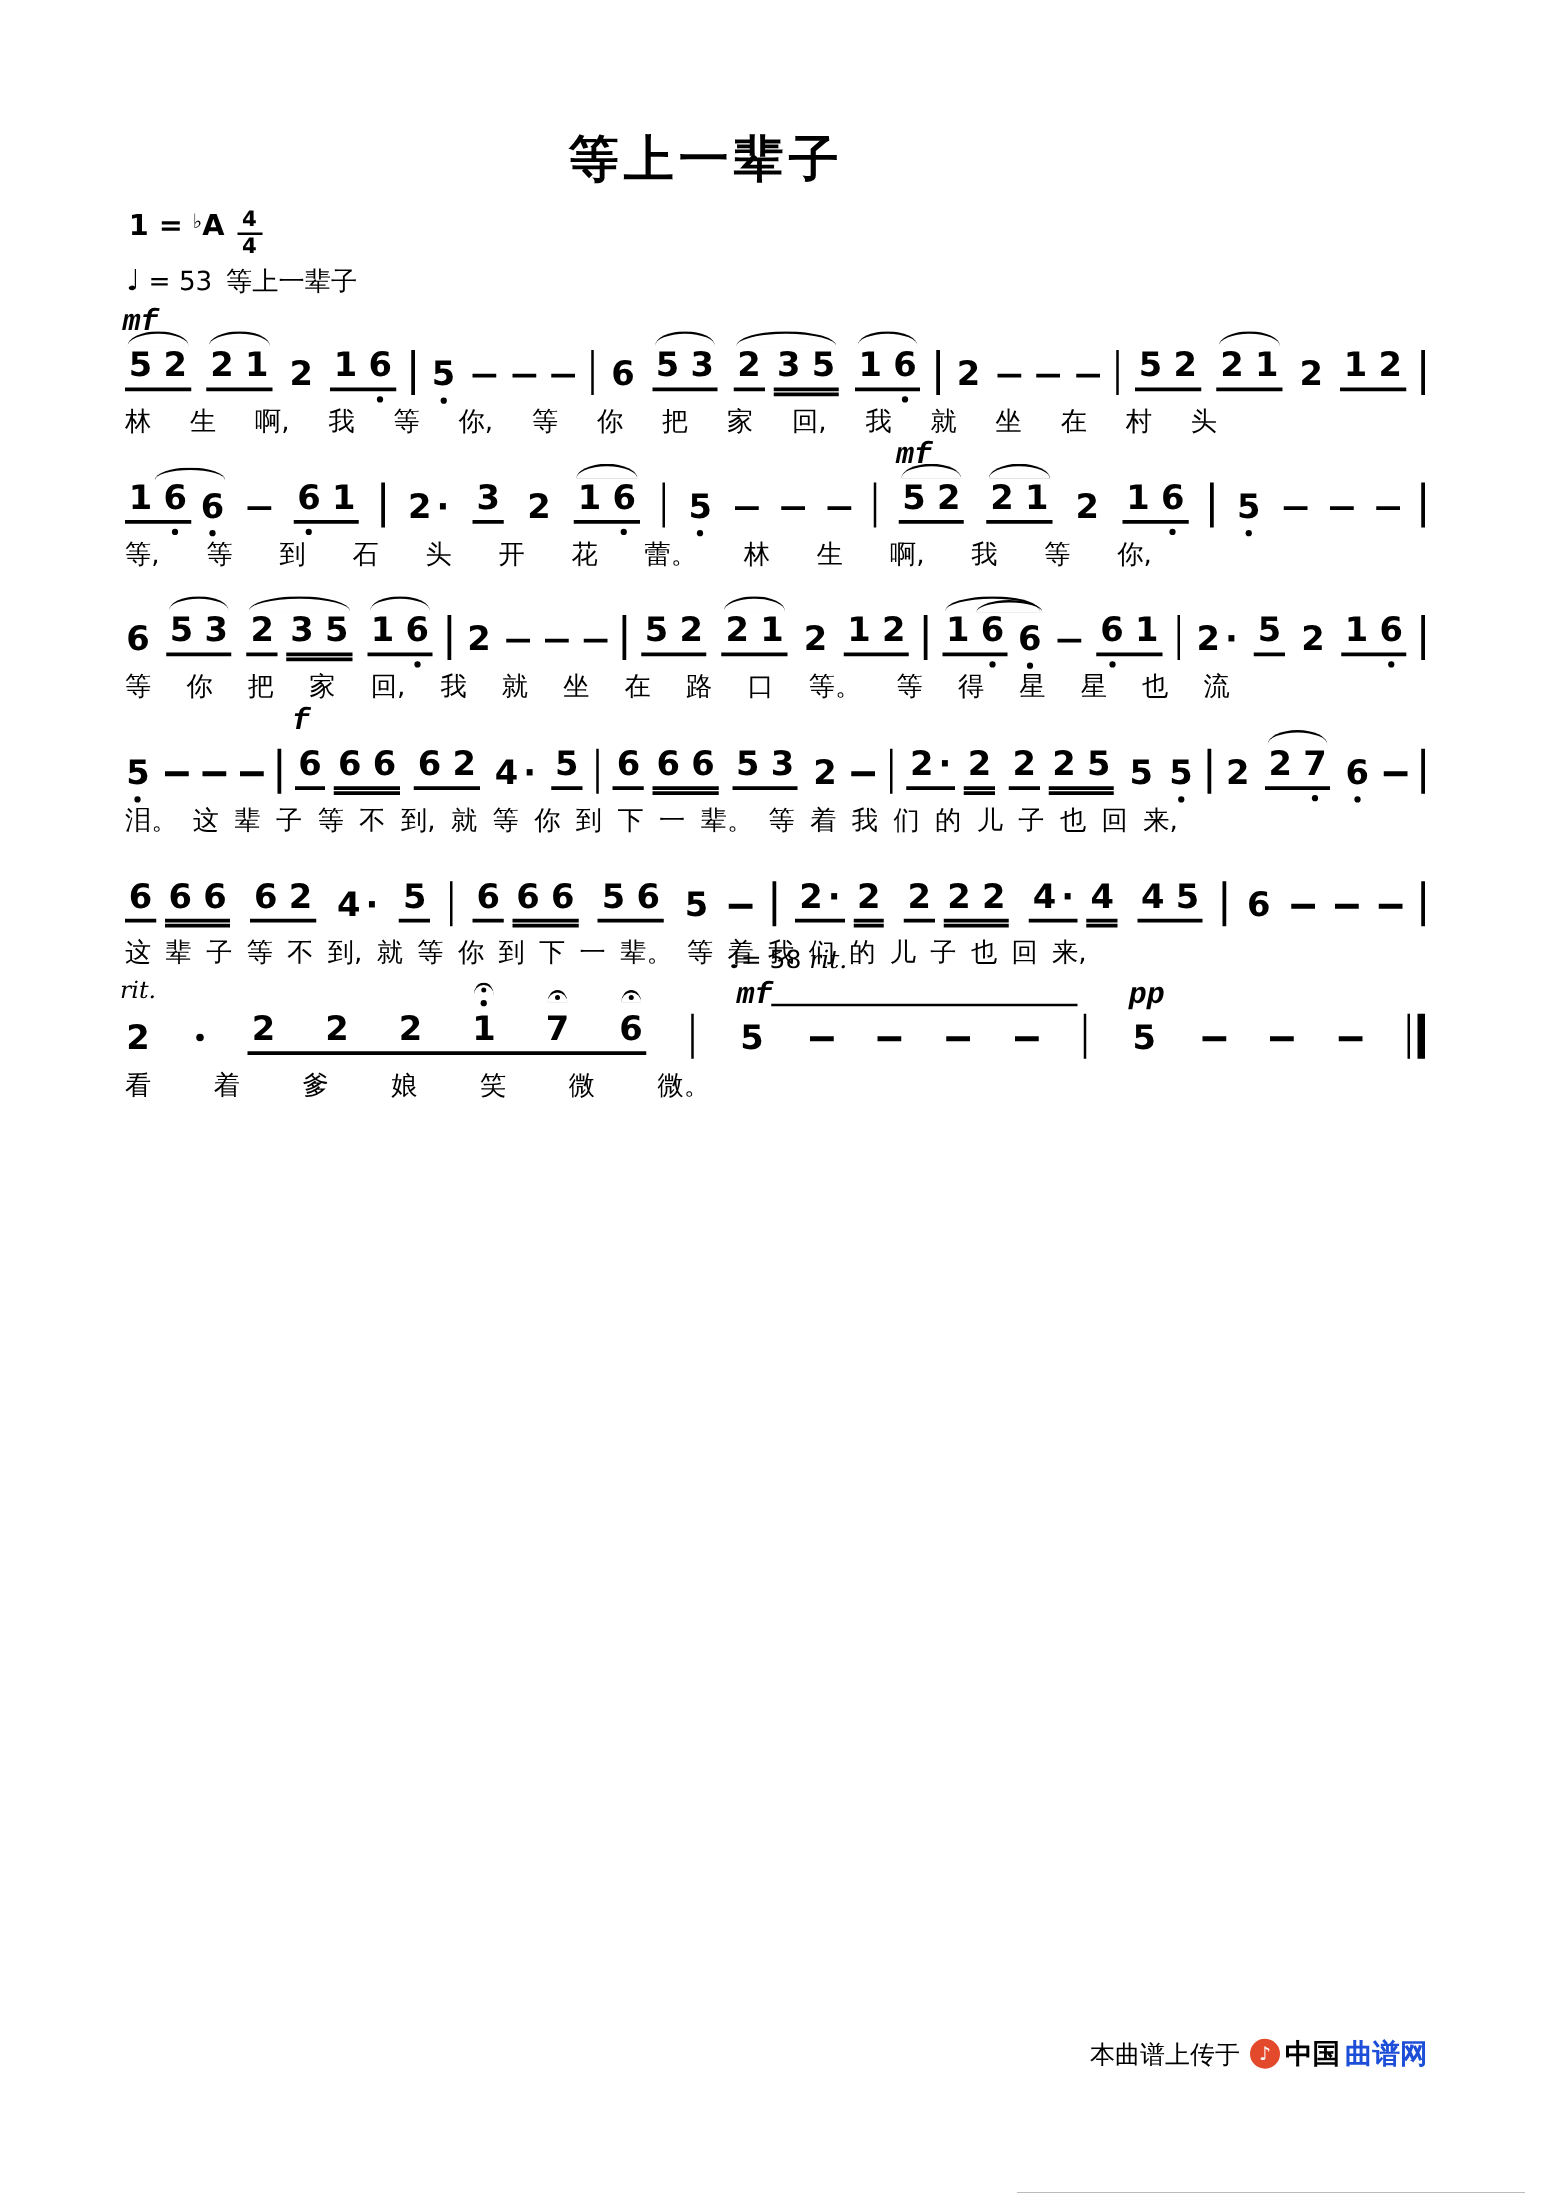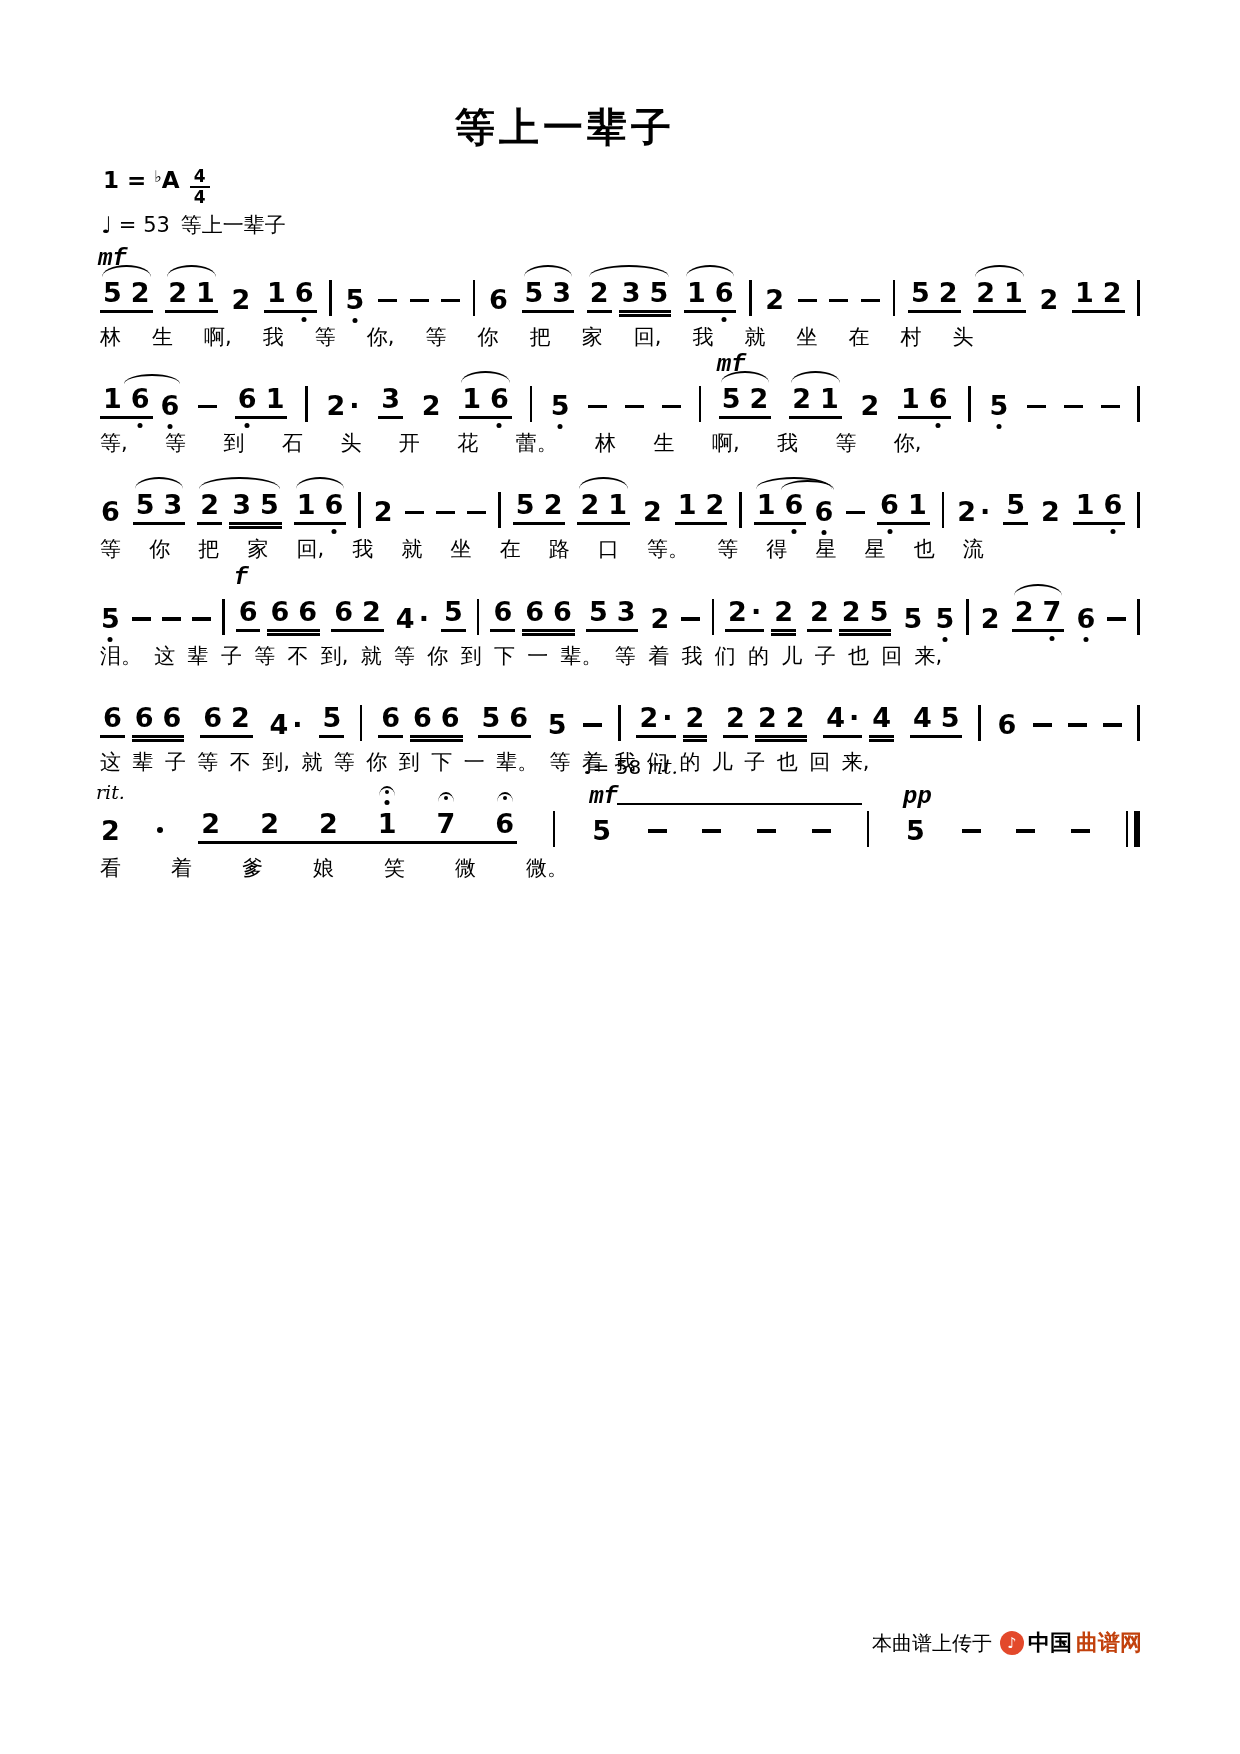--- a/index.html
+++ b/index.html
@@ -672,16 +672,16 @@
         </div>
       </div>
     </div>
   <div class="footer">
     <span>本曲谱上传于</span>
     <span class="logo">
       <i class="licon" id="licon" style="background: rgb(227, 73, 43);">
           <span>♪</span>
         </i>
       <b class="lb">中国</b>
-      <b class="lorange" id="lorange" style="color: #c2410c;">曲谱网</b>
+      <b class="lorange" id="lorange" style="color: #1d4ed8;">曲谱网</b>
     </span>
   </div>
 </div>
 
 </body></html>

